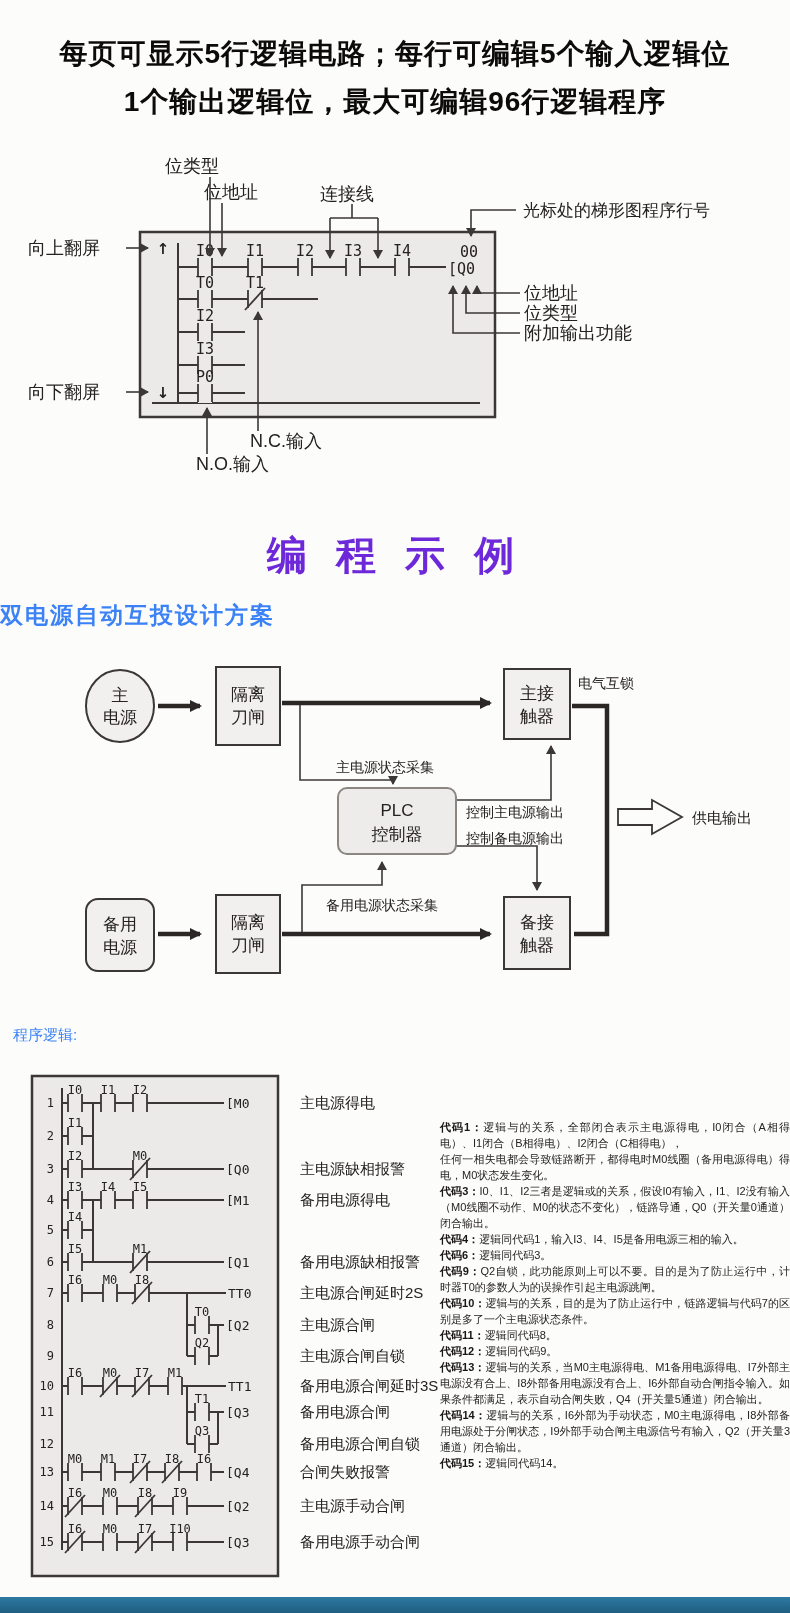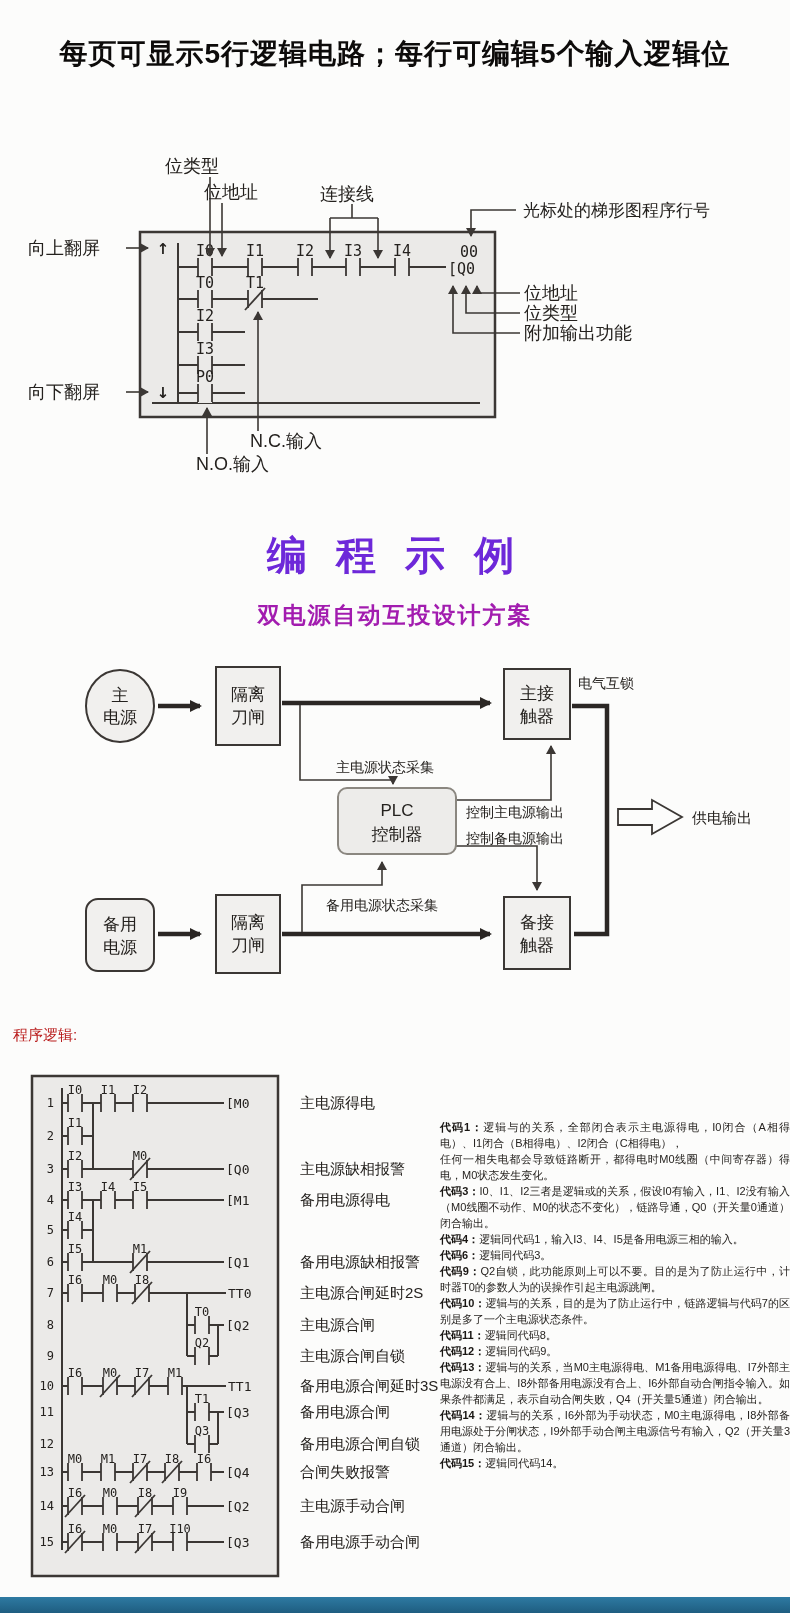--- a/index.html
+++ b/index.html
@@ -3,23 +3,23 @@
 <meta charset="utf-8">
 <style>
   html,body{margin:0;padding:0;background:#ffffff;}
   .page{position:relative;width:790px;height:1613px;background:#fcfcfb;overflow:hidden;
         font-family:"Liberation Sans",sans-serif;color:#1c1a18;padding-left:24px;}
   .abs{position:absolute;}
   .title{left:0;top:30px;width:790px;text-align:center;font-size:28px;font-weight:bold;
          line-height:48px;color:#0d0b0a;letter-spacing:1px;}
   .h1{left:0;top:528px;width:790px;text-align:center;font-size:40px;font-weight:bold;
       letter-spacing:9px;color:#6d28d9;}
-  .h2{left:0;top:600px;width:790px;text-align:center;font-size:23px;font-weight:bold;
-      letter-spacing:2px;color:#a21caf;}
-  .prog{left:13px;top:1026px;font-size:15px;color:#b91c1c;}
+  .h2{left:0;top:600px;width:790px;text-align:left;font-size:23px;font-weight:bold;
+      letter-spacing:2px;color:#3b82f6;}
+  .prog{left:13px;top:1026px;font-size:15px;color:#3b82f6;}
   .notes{left:440px;top:1119px;width:350px;font-size:11px;line-height:16px;
          text-align:justify;color:#262320;}
   .note{margin:0;}
   .note b{font-weight:bold;color:#181512;}
   .blk{display:block;}
   .bar{left:0;top:1597px;width:790px;height:16px;background:linear-gradient(180deg,#4090b6,#1e5d80);}
   
   svg text{fill:#24211e;}
   .lbl{font-size:18px;}
   .lbl17{font-size:17px;}
@@ -60,20 +60,21 @@
       <g id="knc">
         <rect class="cg" x="-7" y="-10" width="14" height="20"></rect>
         <path class="cb" d="M-7,-9 V9 M7,-9 V9"></path>
         <path class="cb" d="M10,-11 L-10,11"></path>
       </g>
     </defs>
   </svg>
 
   <div class="abs title">
     <div>每页可显示5行逻辑电路；每行可编辑5个输入逻辑位</div>
+    <div>1个输出逻辑位，最大可编辑96行逻辑程序</div>
   </div>
 
   <svg class="abs" style="left:0;top:140px" width="790" height="345" viewBox="0 0 790 345">
     <g>
       <rect class="boxfill" x="140" y="92" width="355" height="185"></rect>
       <line class="ln2" x1="178" y1="103" x2="178" y2="263"></line>
       <line class="ln2" x1="152" y1="263" x2="480" y2="263"></line>
 
       <line class="ln2" x1="178" y1="127" x2="446" y2="127"></line>
       <use href="#kno" x="205" y="127"></use>
@@ -361,21 +362,21 @@
       <text class="mono12" text-anchor="middle" x="75" y="473">I6</text>
       <text class="mono12" text-anchor="middle" x="110" y="473">M0</text>
       <text class="mono12" text-anchor="middle" x="145" y="473">I7</text>
       <text class="mono12" text-anchor="middle" x="180" y="473">I10</text>
       <text class="mono13" x="226" y="487">[Q3</text>
       <text class="cmt" x="300" y="487">备用电源手动合闸</text>
     </g>
   </svg>
 
   <div class="abs notes">
-    <p class="note"><b>代码1：</b><span>逻辑与的关系，全部闭合表示主电源得电，I0闭合（A相得电）、I1闭合（B相得电）、I2闭合（C相得电），</span><span class="blk">任何一相失电都会导致链路断开，都得电时M0线圈（中间寄存器）得电，M0状态发生变化。</span></p>
+    <p class="note"><b>代码1：</b><span>逻辑与的关系，全部闭合表示主电源得电，I0闭合（A相得电）、I1闭合（B相得电）、I2闭合（C相得电），</span><span class="blk">任何一相失电都会导致链路断开，都得电时M0线圈（备用电源得电）得电，M0状态发生变化。</span></p>
     <p class="note"><b>代码3：</b><span>I0、I1、I2三者是逻辑或的关系，假设I0有输入，I1、I2没有输入（M0线圈不动作、M0的状态不变化），链路导通，Q0（开关量0通道）闭合输出。</span></p>
     <p class="note"><b>代码4：</b><span>逻辑同代码1，输入I3、I4、I5是备用电源三相的输入。</span></p>
     <p class="note"><b>代码6：</b><span>逻辑同代码3。</span></p>
     <p class="note"><b>代码9：</b><span>Q2自锁，此功能原则上可以不要。目的是为了防止运行中，计时器T0的参数人为的误操作引起主电源跳闸。</span></p>
     <p class="note"><b>代码10：</b><span>逻辑与的关系，目的是为了防止运行中，链路逻辑与代码7的区别是多了一个主电源状态条件。</span></p>
     <p class="note"><b>代码11：</b><span>逻辑同代码8。</span></p>
     <p class="note"><b>代码12：</b><span>逻辑同代码9。</span></p>
     <p class="note"><b>代码13：</b><span>逻辑与的关系，当M0主电源得电、M1备用电源得电、I7外部主电源没有合上、I8外部备用电源没有合上、I6外部自动合闸指令输入。如果条件都满足，表示自动合闸失败，Q4（开关量5通道）闭合输出。</span></p>
     <p class="note"><b>代码14：</b><span>逻辑与的关系，I6外部为手动状态，M0主电源得电，I8外部备用电源处于分闸状态，I9外部手动合闸主电源信号有输入，Q2（开关量3通道）闭合输出。</span></p>
     <p class="note"><b>代码15：</b><span>逻辑同代码14。</span></p>

